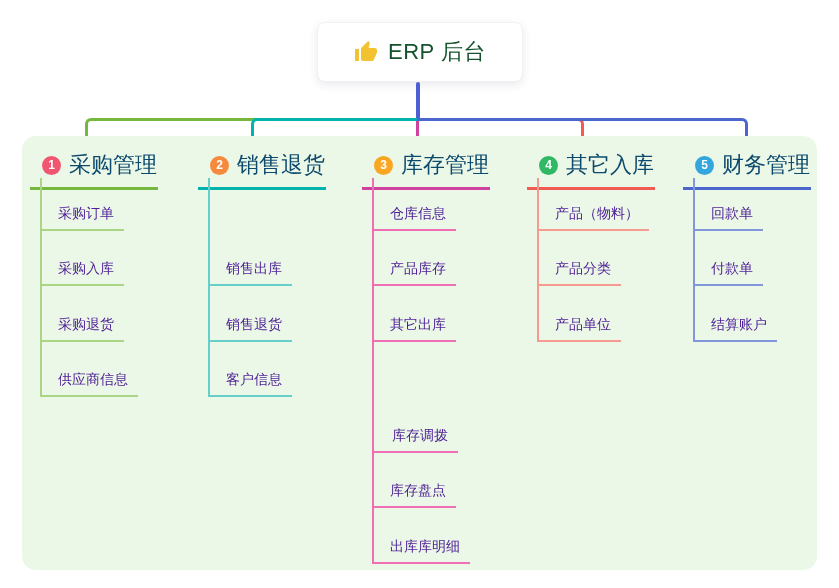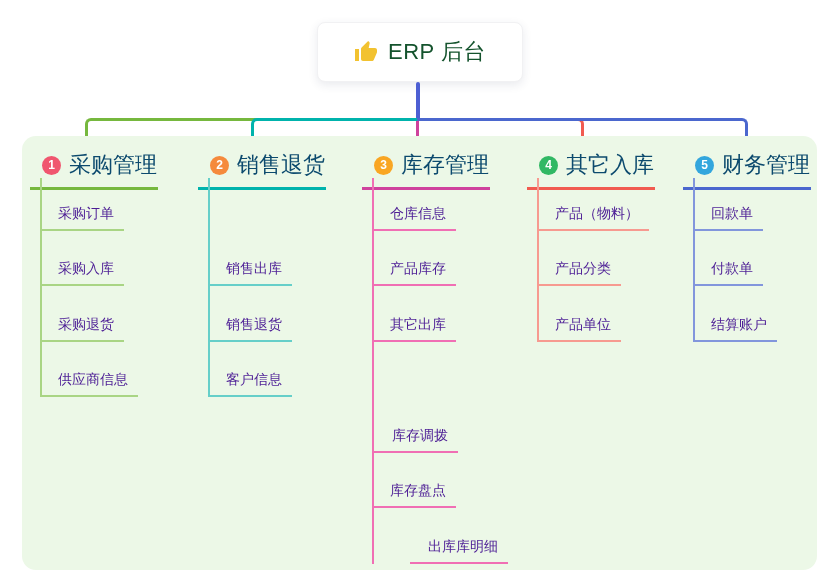--- a/index.html
+++ b/index.html
@@ -66,21 +66,21 @@
     position:absolute; left:10px; white-space:nowrap;
     padding:0 10px 7px 18px; border-bottom:2px solid var(--light);
     font-size:14px; color:#4c1d95; line-height:18px; cursor:pointer;
   }
   .child.r0 { top:68px; }
   .child.r1 { top:123px;text-align:center; }
   .child.r2 { top:179px; }
   .child.r3 { top:234px; }
   .child.r4 { top:290px;padding-left:20px; }
   .child.r5 { top:345px; }
-  .child.r6 { top:401px;margin-left:38px; }
+  .child.r6 { top:401px; }
 </style>
 </head>
 <body>
 
 <div class="canvas" style="background: rgb(255, 255, 255);">
 
   <div class="root-node">
     <span class="emoji">
       <svg viewBox="0 0 24 24" width="24" height="24" aria-hidden="true">
         <path fill="#f2c230" d="M1 21h4V9H1v12zM23 10c0-1.1-.9-2-2-2h-6.31l.95-4.57.03-.32c0-.41-.17-.79-.44-1.06L14.17 1 7.58 7.59C7.22 7.95 7 8.45 7 9v10c0 1.1.9 2 2 2h9c.83 0 1.54-.5 1.84-1.22l3.02-7.05c.09-.23.14-.47.14-.72v-2z"></path>

